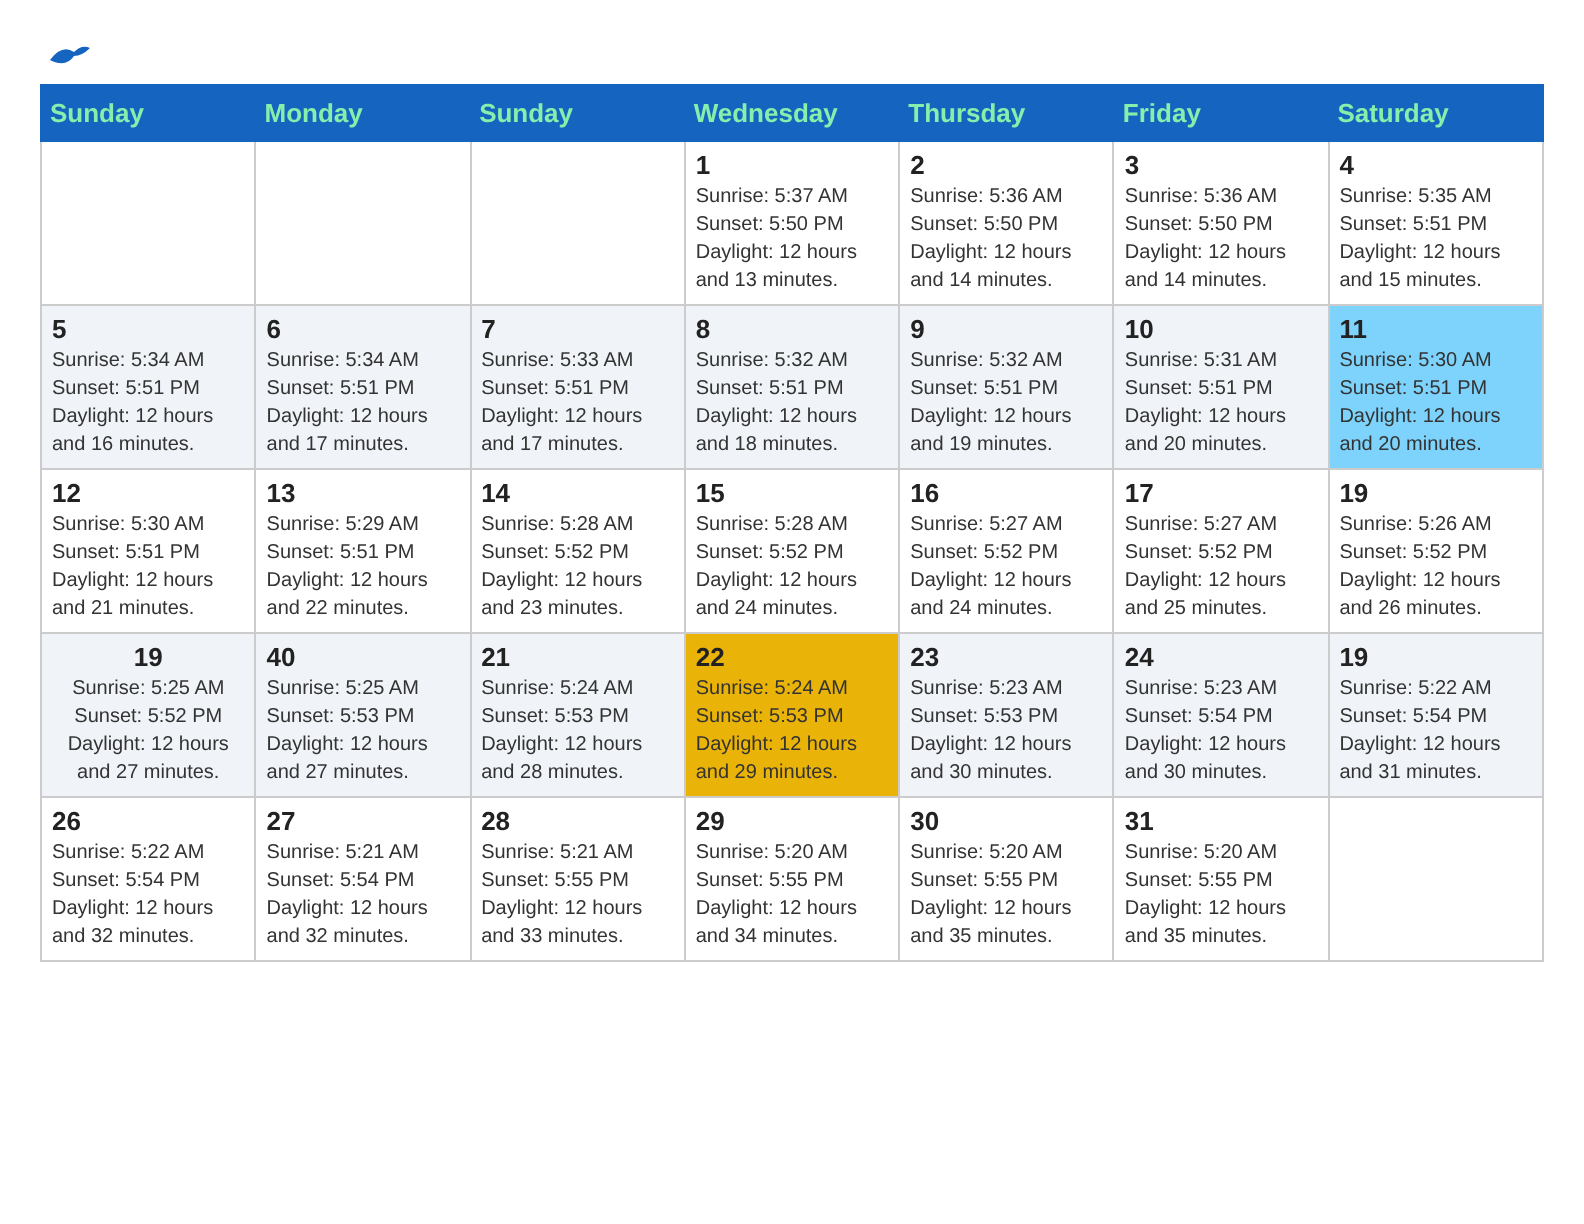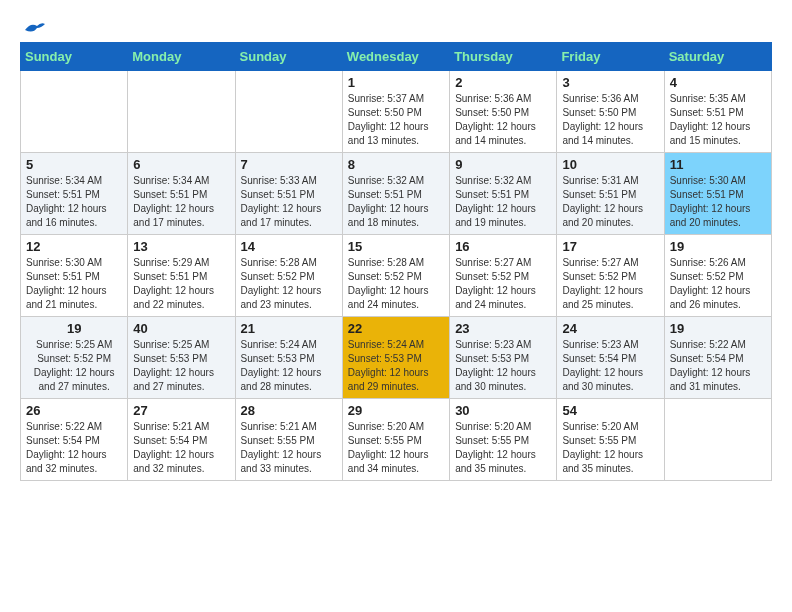--- a/index.html
+++ b/index.html
@@ -239,20 +239,20 @@
           </td>
           <td>
             <div class="day-num">29</div>
             <div class="day-info">Sunrise: 5:20 AM<br>Sunset: 5:55 PM<br>Daylight: 12 hours<br>and 34 minutes.</div>
           </td>
           <td>
             <div class="day-num">30</div>
             <div class="day-info">Sunrise: 5:20 AM<br>Sunset: 5:55 PM<br>Daylight: 12 hours<br>and 35 minutes.</div>
           </td>
           <td>
-            <div class="day-num">54</div>
+            <div class="day-num">31</div>
             <div class="day-info">Sunrise: 5:20 AM<br>Sunset: 5:55 PM<br>Daylight: 12 hours<br>and 35 minutes.</div>
           </td>
           <td class="empty-cell"></td>
         </tr>
       </tbody>
   </table>
 </div>
 
 </body></html>

